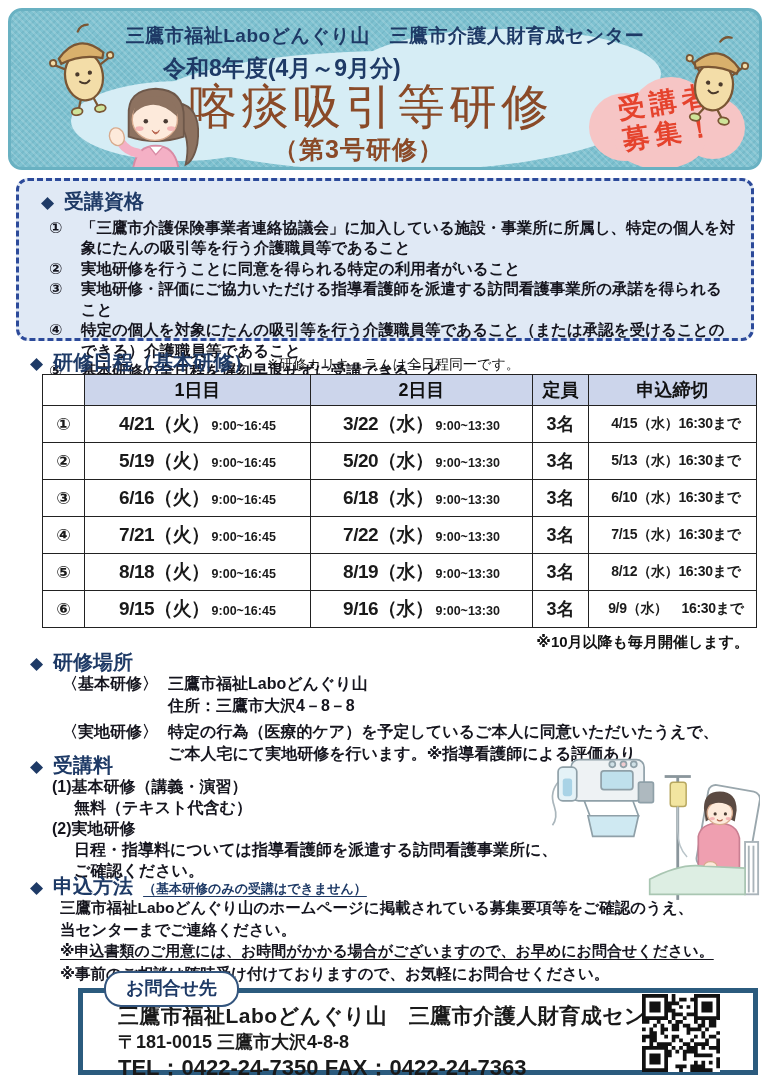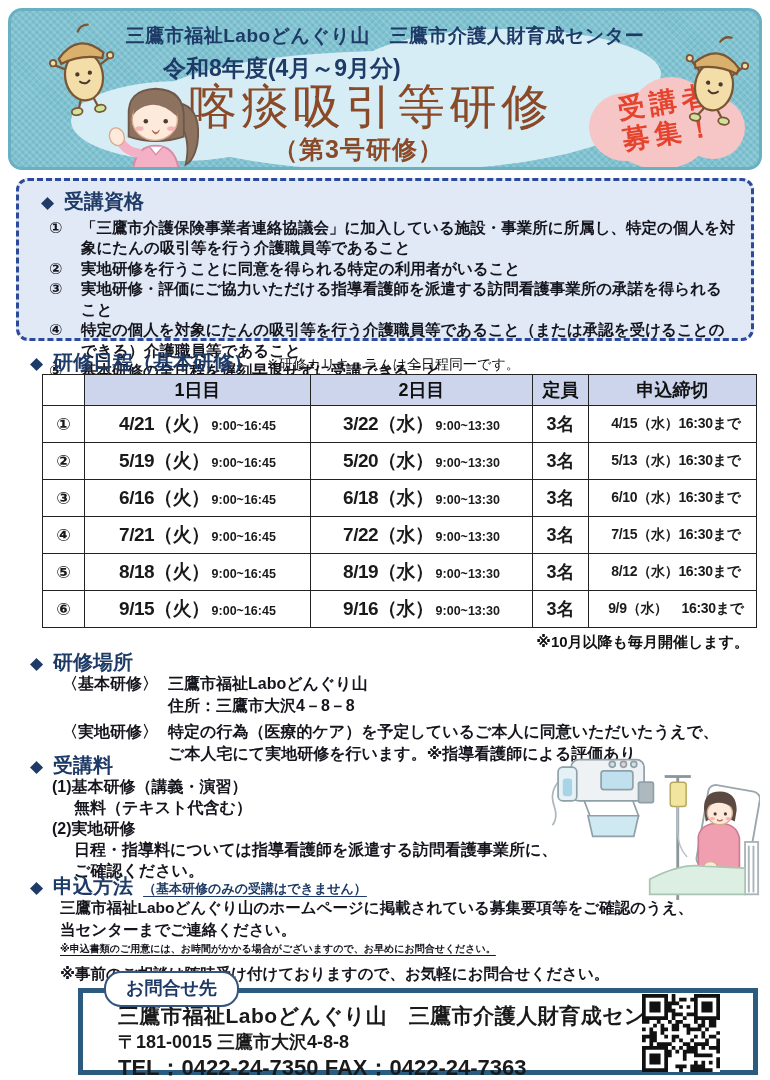--- a/index.html
+++ b/index.html
@@ -356,21 +356,21 @@
   <path d="M112 136 Q146 118 170 122 L214 124 L214 152 L112 152 Z" fill="#ddeee3" stroke="#a9c6b2" stroke-width="1.8"></path>
 </svg>
 
 <div class="sec-heading heading" style="left:30px; top:873px;">
   <span class="diamond">◆</span>
   <span>申込方法</span>
   <span class="app-note-small">（基本研修のみの受講はできません）</span>
 </div>
 <div class="bodyline" style="left:60px; top:898px; font-size:15.5px;">三鷹市福祉Laboどんぐり山のホームページに掲載されている募集要項等をご確認のうえ、</div>
 <div class="bodyline" style="left:60px; top:920px; font-size:15.5px;">当センターまでご連絡ください。</div>
-<div class="bodyline u" style="left:60px; top:942px; font-size:10px;">※申込書類のご用意には、お時間がかかる場合がございますので、お早めにお問合せください。</div>
+<div class="bodyline u" style="left:60px; top:942px; font-size:15px;">※申込書類のご用意には、お時間がかかる場合がございますので、お早めにお問合せください。</div>
 <div class="bodyline" style="left:60px; top:964px; font-size:15.5px;">※事前のご相談は随時受け付けておりますので、お気軽にお問合せください。</div>
 
 <div class="footer-tab">お問合せ先</div>
 <div class="footer-box"></div>
 <div class="footer-org">三鷹市福祉Laboどんぐり山　三鷹市介護人財育成センター</div>
 <div class="footer-addr">〒181-0015 三鷹市大沢4-8-8</div>
 <div class="footer-tel">TEL：0422-24-7350 FAX：0422-24-7363</div>
 <div class="qr">
   <svg id="qr-svg" viewBox="0 0 84 84" width="78" height="78">
       <path d="M0 0h4v4h-4ZM4 0h4v4h-4ZM8 0h4v4h-4ZM12 0h4v4h-4ZM16 0h4v4h-4ZM20 0h4v4h-4ZM24 0h4v4h-4ZM32 0h4v4h-4ZM56 0h4v4h-4ZM60 0h4v4h-4ZM64 0h4v4h-4ZM68 0h4v4h-4ZM72 0h4v4h-4ZM76 0h4v4h-4ZM80 0h4v4h-4ZM0 4h4v4h-4ZM24 4h4v4h-4ZM32 4h4v4h-4ZM40 4h4v4h-4ZM44 4h4v4h-4ZM52 4h4v4h-4ZM56 4h4v4h-4ZM80 4h4v4h-4ZM0 8h4v4h-4ZM8 8h4v4h-4ZM12 8h4v4h-4ZM16 8h4v4h-4ZM24 8h4v4h-4ZM28 8h4v4h-4ZM32 8h4v4h-4ZM36 8h4v4h-4ZM56 8h4v4h-4ZM64 8h4v4h-4ZM68 8h4v4h-4ZM72 8h4v4h-4ZM80 8h4v4h-4ZM0 12h4v4h-4ZM8 12h4v4h-4ZM12 12h4v4h-4ZM16 12h4v4h-4ZM24 12h4v4h-4ZM28 12h4v4h-4ZM40 12h4v4h-4ZM48 12h4v4h-4ZM56 12h4v4h-4ZM64 12h4v4h-4ZM68 12h4v4h-4ZM72 12h4v4h-4ZM80 12h4v4h-4ZM0 16h4v4h-4ZM8 16h4v4h-4ZM12 16h4v4h-4ZM16 16h4v4h-4ZM24 16h4v4h-4ZM28 16h4v4h-4ZM32 16h4v4h-4ZM56 16h4v4h-4ZM64 16h4v4h-4ZM68 16h4v4h-4ZM72 16h4v4h-4ZM80 16h4v4h-4ZM0 20h4v4h-4ZM24 20h4v4h-4ZM32 20h4v4h-4ZM36 20h4v4h-4ZM40 20h4v4h-4ZM48 20h4v4h-4ZM52 20h4v4h-4ZM56 20h4v4h-4ZM80 20h4v4h-4ZM0 24h4v4h-4ZM4 24h4v4h-4ZM8 24h4v4h-4ZM12 24h4v4h-4ZM16 24h4v4h-4ZM20 24h4v4h-4ZM24 24h4v4h-4ZM32 24h4v4h-4ZM44 24h4v4h-4ZM56 24h4v4h-4ZM60 24h4v4h-4ZM64 24h4v4h-4ZM68 24h4v4h-4ZM72 24h4v4h-4ZM76 24h4v4h-4ZM80 24h4v4h-4ZM0 28h4v4h-4ZM4 28h4v4h-4ZM16 28h4v4h-4ZM28 28h4v4h-4ZM36 28h4v4h-4ZM40 28h4v4h-4ZM56 28h4v4h-4ZM64 28h4v4h-4ZM72 28h4v4h-4ZM76 28h4v4h-4ZM12 32h4v4h-4ZM20 32h4v4h-4ZM32 32h4v4h-4ZM36 32h4v4h-4ZM44 32h4v4h-4ZM48 32h4v4h-4ZM60 32h4v4h-4ZM64 32h4v4h-4ZM72 32h4v4h-4ZM76 32h4v4h-4ZM0 36h4v4h-4ZM8 36h4v4h-4ZM20 36h4v4h-4ZM24 36h4v4h-4ZM32 36h4v4h-4ZM36 36h4v4h-4ZM48 36h4v4h-4ZM52 36h4v4h-4ZM56 36h4v4h-4ZM60 36h4v4h-4ZM68 36h4v4h-4ZM8 40h4v4h-4ZM12 40h4v4h-4ZM20 40h4v4h-4ZM48 40h4v4h-4ZM64 40h4v4h-4ZM80 40h4v4h-4ZM0 44h4v4h-4ZM4 44h4v4h-4ZM8 44h4v4h-4ZM12 44h4v4h-4ZM24 44h4v4h-4ZM32 44h4v4h-4ZM36 44h4v4h-4ZM56 44h4v4h-4ZM64 44h4v4h-4ZM72 44h4v4h-4ZM76 44h4v4h-4ZM0 48h4v4h-4ZM8 48h4v4h-4ZM12 48h4v4h-4ZM32 48h4v4h-4ZM40 48h4v4h-4ZM52 48h4v4h-4ZM68 48h4v4h-4ZM80 48h4v4h-4ZM8 52h4v4h-4ZM16 52h4v4h-4ZM20 52h4v4h-4ZM24 52h4v4h-4ZM28 52h4v4h-4ZM44 52h4v4h-4ZM48 52h4v4h-4ZM56 52h4v4h-4ZM60 52h4v4h-4ZM64 52h4v4h-4ZM68 52h4v4h-4ZM80 52h4v4h-4ZM0 56h4v4h-4ZM4 56h4v4h-4ZM8 56h4v4h-4ZM12 56h4v4h-4ZM16 56h4v4h-4ZM20 56h4v4h-4ZM24 56h4v4h-4ZM32 56h4v4h-4ZM40 56h4v4h-4ZM48 56h4v4h-4ZM52 56h4v4h-4ZM56 56h4v4h-4ZM64 56h4v4h-4ZM72 56h4v4h-4ZM76 56h4v4h-4ZM80 56h4v4h-4ZM0 60h4v4h-4ZM24 60h4v4h-4ZM28 60h4v4h-4ZM36 60h4v4h-4ZM44 60h4v4h-4ZM48 60h4v4h-4ZM52 60h4v4h-4ZM56 60h4v4h-4ZM80 60h4v4h-4ZM0 64h4v4h-4ZM8 64h4v4h-4ZM12 64h4v4h-4ZM16 64h4v4h-4ZM24 64h4v4h-4ZM28 64h4v4h-4ZM44 64h4v4h-4ZM56 64h4v4h-4ZM60 64h4v4h-4ZM64 64h4v4h-4ZM68 64h4v4h-4ZM72 64h4v4h-4ZM0 68h4v4h-4ZM8 68h4v4h-4ZM12 68h4v4h-4ZM16 68h4v4h-4ZM24 68h4v4h-4ZM44 68h4v4h-4ZM80 68h4v4h-4ZM0 72h4v4h-4ZM8 72h4v4h-4ZM12 72h4v4h-4ZM16 72h4v4h-4ZM24 72h4v4h-4ZM56 72h4v4h-4ZM64 72h4v4h-4ZM72 72h4v4h-4ZM80 72h4v4h-4ZM0 76h4v4h-4ZM24 76h4v4h-4ZM36 76h4v4h-4ZM40 76h4v4h-4ZM44 76h4v4h-4ZM52 76h4v4h-4ZM56 76h4v4h-4ZM60 76h4v4h-4ZM64 76h4v4h-4ZM80 76h4v4h-4ZM0 80h4v4h-4ZM4 80h4v4h-4ZM8 80h4v4h-4ZM12 80h4v4h-4ZM16 80h4v4h-4ZM20 80h4v4h-4ZM24 80h4v4h-4ZM40 80h4v4h-4ZM52 80h4v4h-4ZM56 80h4v4h-4ZM60 80h4v4h-4ZM64 80h4v4h-4ZM68 80h4v4h-4ZM72 80h4v4h-4Z" fill="#111"></path>

